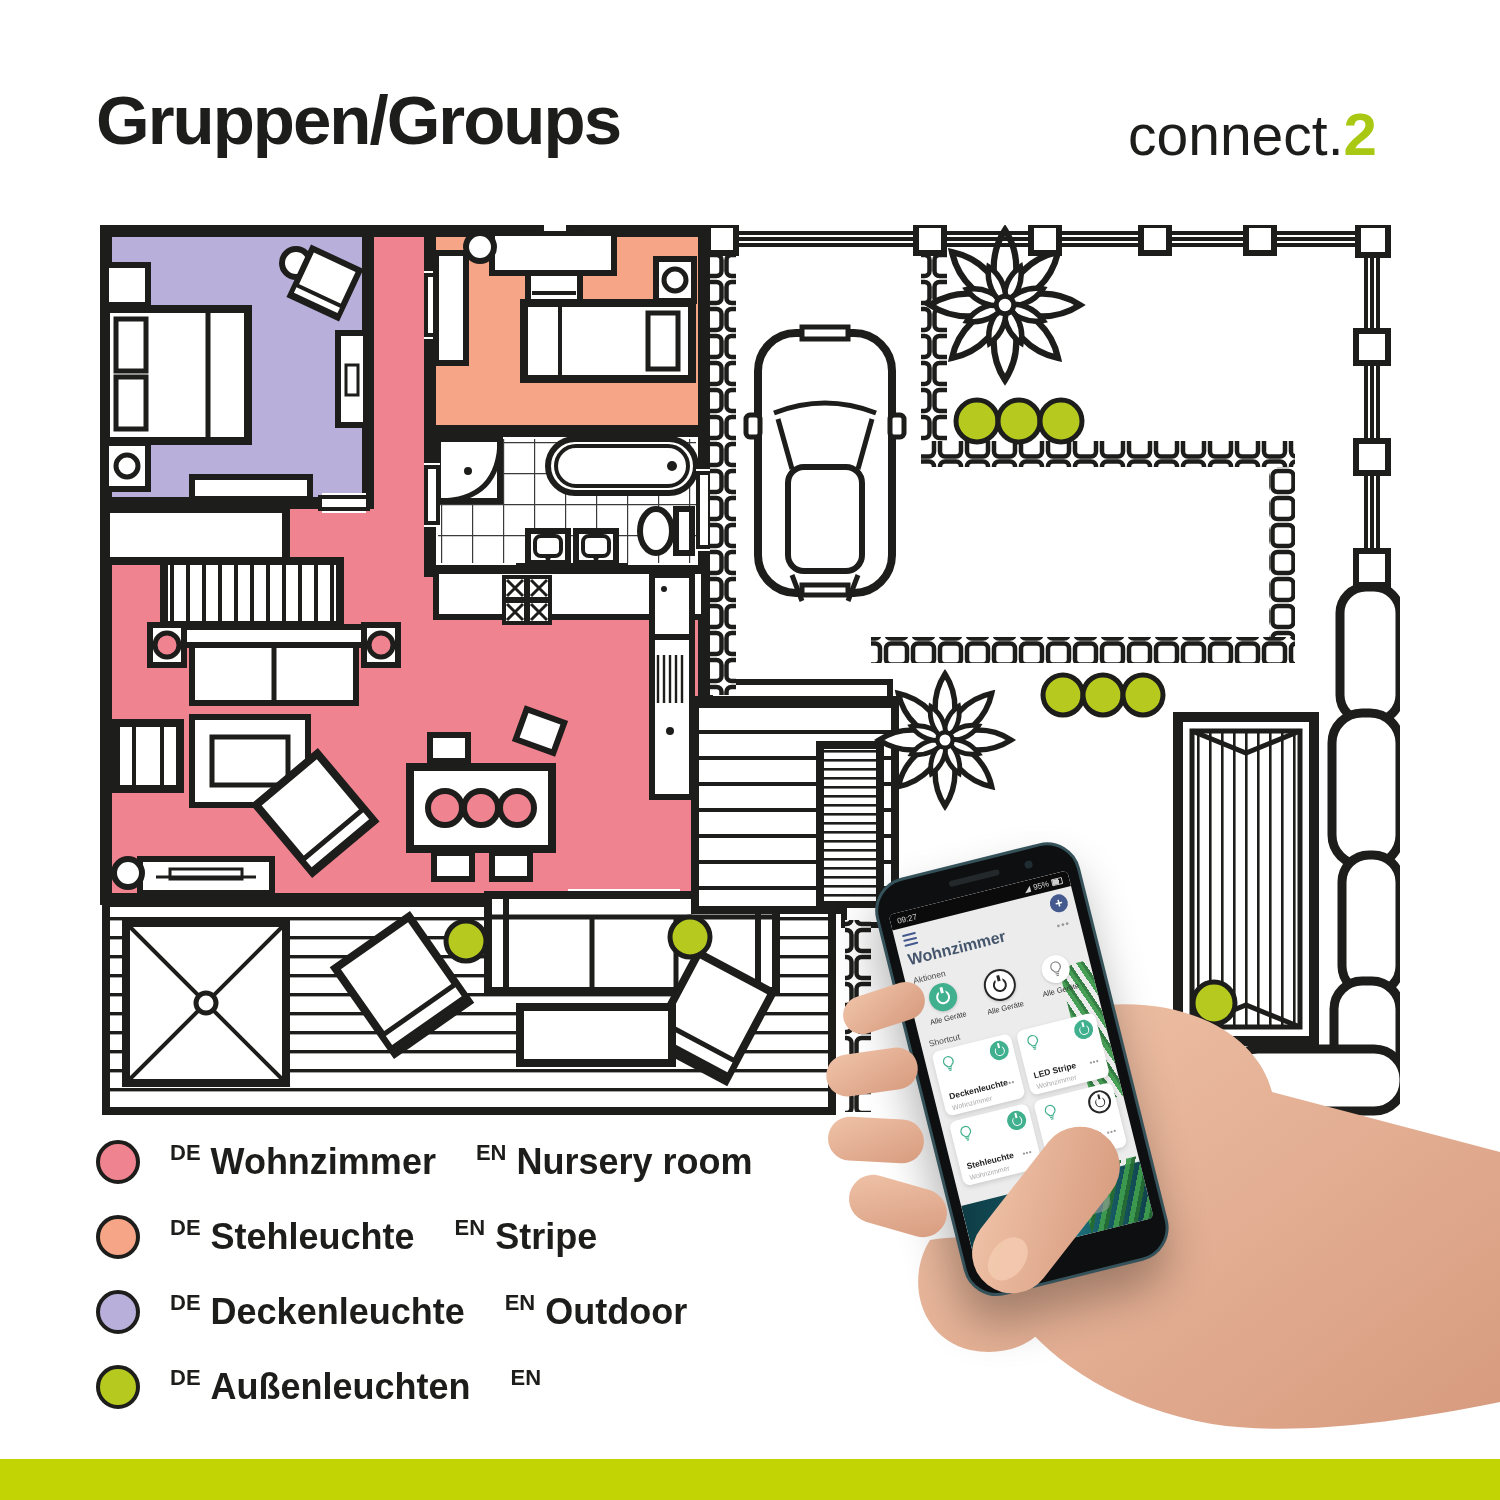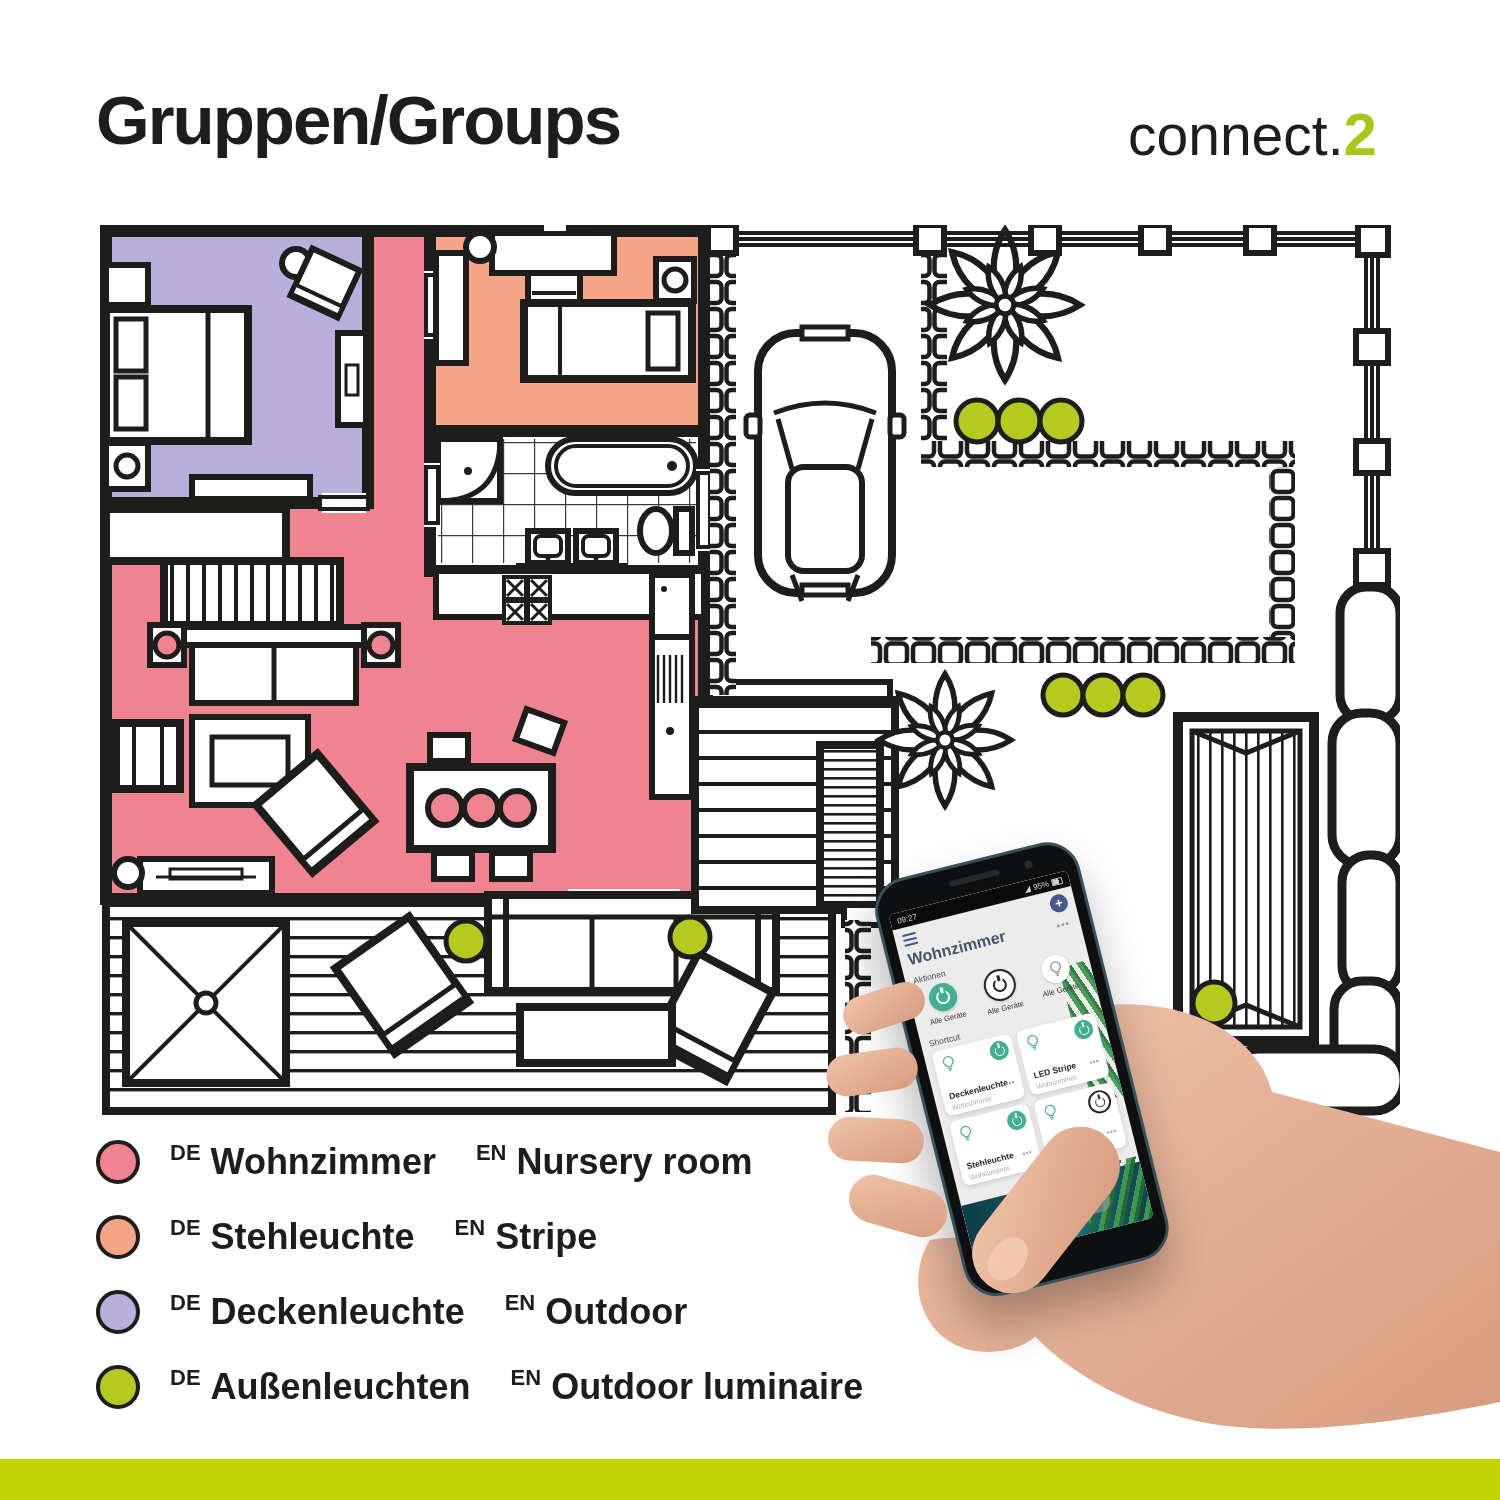--- a/index.html
+++ b/index.html
@@ -581,17 +581,16 @@
     <span class="leg-tag">DE</span>
     <span class="leg-name">Deckenleuchte</span>
     <span class="leg-tag">EN</span>
     <span class="leg-name en">Outdoor</span>
   </div>
   <div class="leg-row">
     <span class="leg-dot k-outdoor"></span>
     <span class="leg-tag">DE</span>
     <span class="leg-name">Außenleuchten</span>
     <span class="leg-tag">EN</span>
-    <span class="leg-name en">Outdoor luminaire</span>
   </div>
 </div>
 
 <div class="bottom-bar"></div>
 
 </body></html>

